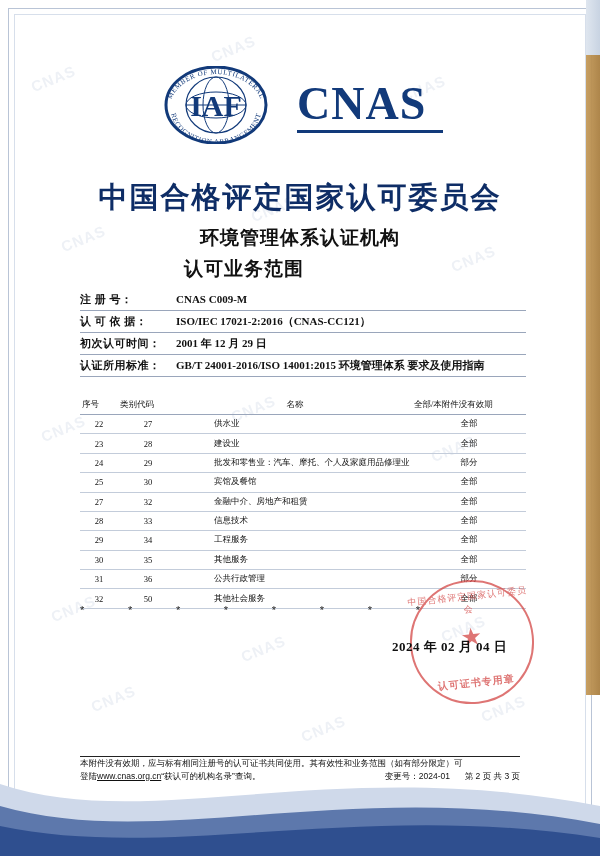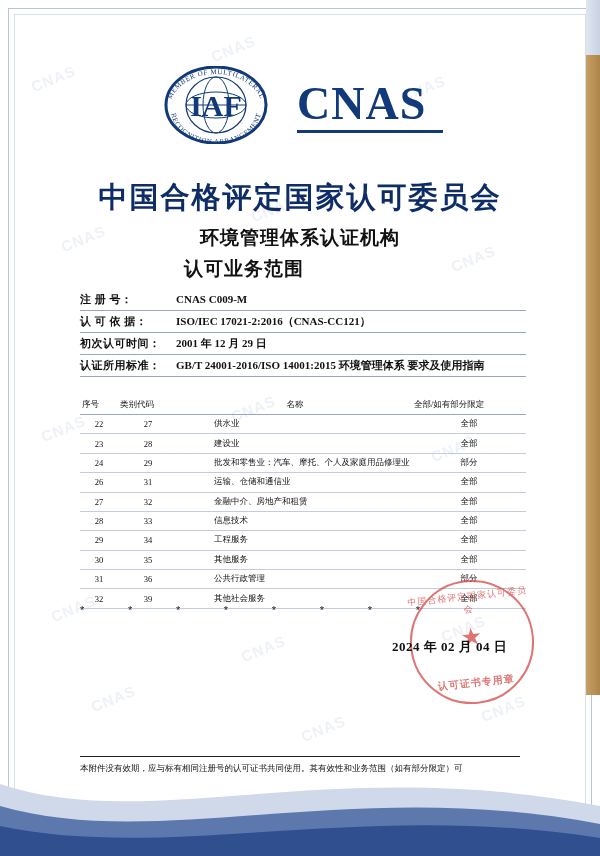--- a/index.html
+++ b/index.html
@@ -261,21 +261,20 @@
     letter-spacing: 1px;
   }
 
   
   .footer {
     position: absolute;
     left: 80px;
     top: 756px;
     width: 440px;
     border-top: 1px solid #222;
-    padding-top: 5px;
     font-family: Liberation Sans, sans-serif;
     font-size: 8.5px;
     color: #111;
     line-height: 1.5;
   }
   .footer-row2 {
     display: flex;
     justify-content: space-between;
     align-items: baseline;
   }
@@ -364,21 +363,21 @@
       <div class="info-value">GB/T 24001-2016/ISO 14001:2015 环境管理体系 要求及使用指南</div>
     </div>
   </div>
 
   <table class="tbl">
     <thead>
       <tr>
         <th class="c-seq">序号</th>
         <th class="c-code">类别代码</th>
         <th class="c-name" style="text-align:center;padding-left:2px !important;">名称</th>
-        <th class="c-scope">全部/如有部分限定</th>
+        <th class="c-scope">全部/本附件没有效期</th>
       </tr>
     </thead>
     <tbody>
       <tr>
         <td class="c-seq">22</td>
         <td class="c-code">27</td>
         <td class="c-name">供水业</td>
         <td class="c-scope">全部</td>
       </tr>
       <tr>
@@ -387,23 +386,23 @@
         <td class="c-name">建设业</td>
         <td class="c-scope">全部</td>
       </tr>
       <tr>
         <td class="c-seq">24</td>
         <td class="c-code">29</td>
         <td class="c-name">批发和零售业：汽车、摩托、个人及家庭用品修理业</td>
         <td class="c-scope">部分</td>
       </tr>
       <tr>
-        <td class="c-seq">26</td>
-        <td class="c-code">31</td>
-        <td class="c-name">运输、仓储和通信业</td>
+        <td class="c-seq">25</td>
+        <td class="c-code">30</td>
+        <td class="c-name">宾馆及餐馆</td>
         <td class="c-scope">全部</td>
       </tr>
       <tr>
         <td class="c-seq">27</td>
         <td class="c-code">32</td>
         <td class="c-name">金融中介、房地产和租赁</td>
         <td class="c-scope">全部</td>
       </tr>
       <tr>
         <td class="c-seq">28</td>
@@ -424,21 +423,21 @@
         <td class="c-scope">全部</td>
       </tr>
       <tr>
         <td class="c-seq">31</td>
         <td class="c-code">36</td>
         <td class="c-name">公共行政管理</td>
         <td class="c-scope">部分</td>
       </tr>
       <tr>
         <td class="c-seq">32</td>
-        <td class="c-code">39</td>
+        <td class="c-code">50</td>
         <td class="c-name">其他社会服务</td>
         <td class="c-scope">全部</td>
       </tr>
     </tbody>
   </table>
 
   <div class="stars">
     <span>*</span>
     <span>*</span>
     <span>*</span>
@@ -452,15 +451,25 @@
   <div class="seal">
     <div class="seal-top-text">中国合格评定国家认可委员会</div>
     <div class="seal-star">★</div>
     <div class="seal-bottom-text">认可证书专用章</div>
   </div>
 
   <div class="issue-date">2024 年 02 月 04 日</div>
 
   <div class="footer">
     <div>本附件没有效期，应与标有相同注册号的认可证书共同使用。其有效性和业务范围（如有部分限定）可</div>
+    <div class="footer-row2">
+      <div>
+        <span>登陆</span><span class="footer-link">www.cnas.org.cn</span><span>“获认可的机构名录”查询。</span>
+      </div>
+      <div style="white-space:nowrap;">
+        <span>变更号：2024-01</span>
+        <span style="display:inline-block;width:10px;"></span>
+        <span>第 2 页  共 3 页</span>
+      </div>
+    </div>
   </div>
 
 </div>
 
 </body></html>

